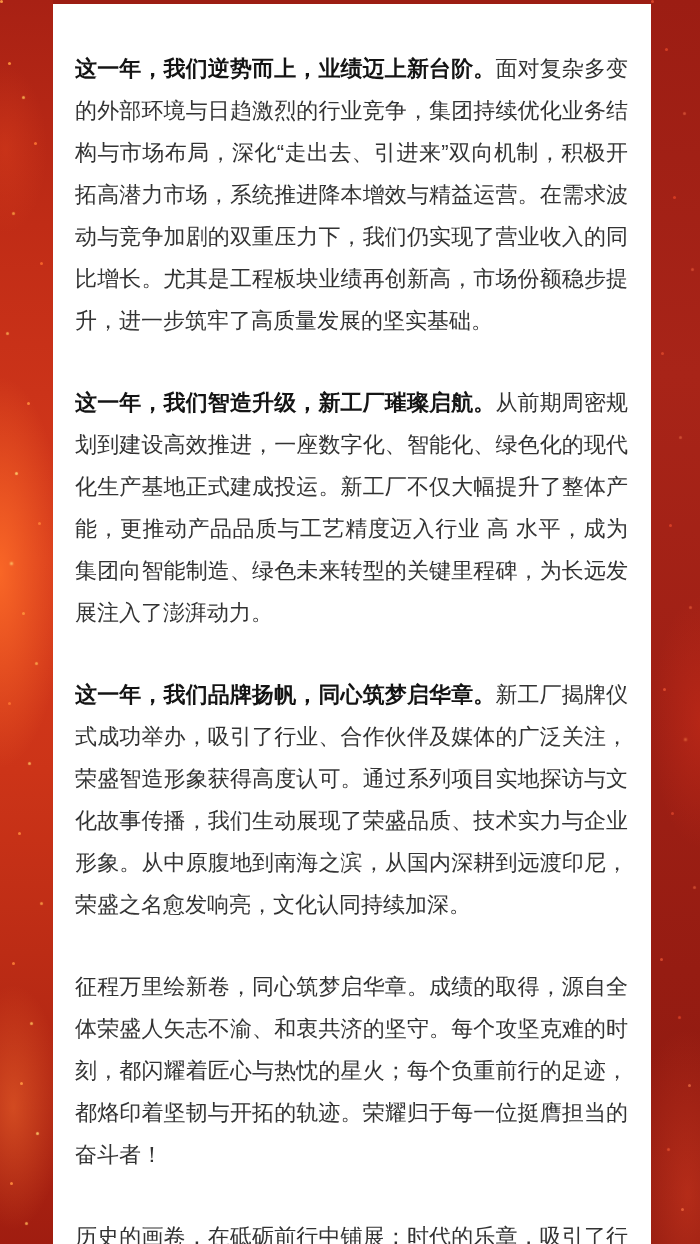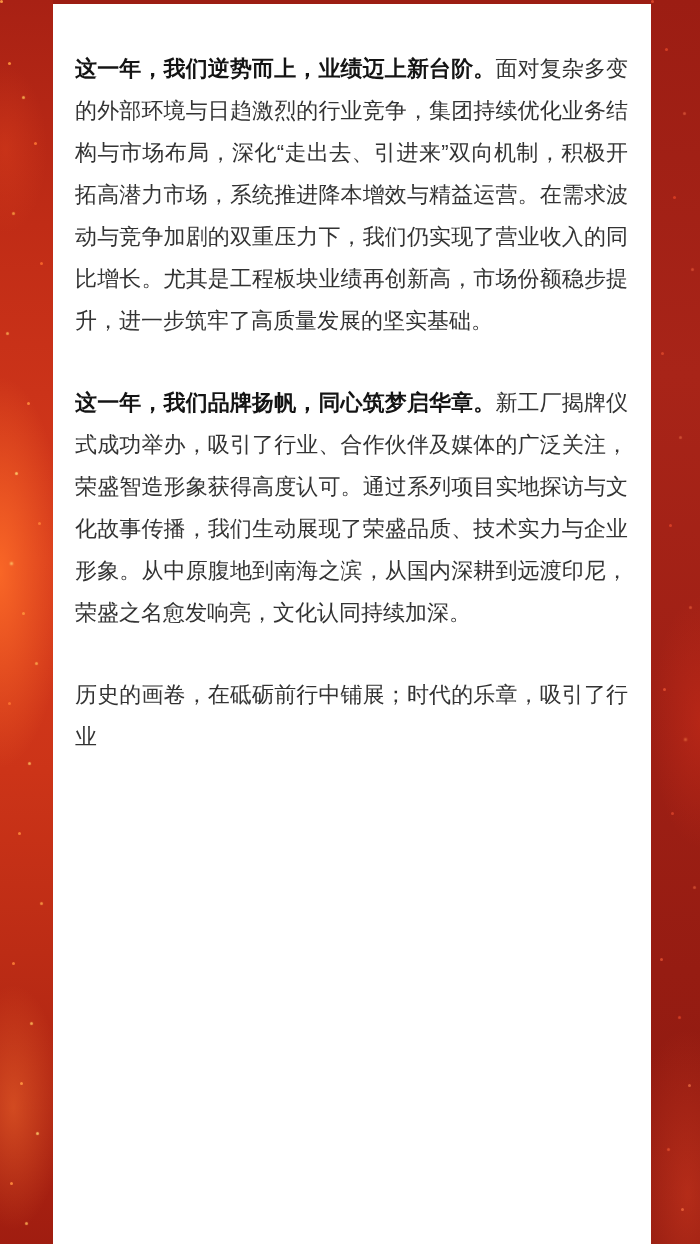--- a/index.html
+++ b/index.html
@@ -127,20 +127,22 @@
   <div class="band band-left"></div>
   <div class="sparkle sparkle-left"></div>
 
   <div class="band band-right"></div>
   <div class="sparkle sparkle-right"></div>
 
   <div class="card">
 
     <p class="para"><span class="lead">这一年，我们逆势而上，业绩迈上新台阶。</span><span class="body-text">面对复杂多变的外部环境与日趋激烈的行业竞争，集团持续优化业务结构与市场布局，深化“走出去、引进来”双向机制，积极开拓高潜力市场，系统推进降本增效与精益运营。在需求波动与竞争加剧的双重压力下，我们仍实现了营业收入的同比增长。尤其是工程板块业绩再创新高，市场份额稳步提升，进一步筑牢了高质量发展的坚实基础。</span></p>
 
+    <p class="para"><span class="lead">这一年，我们智造升级，新工厂璀璨启航。</span><span class="body-text">从前期周密规划到建设高效推进，一座数字化、智能化、绿色化的现代化生产基地正式建成投运。新工厂不仅大幅提升了整体产能，更推动产品品质与工艺精度迈入行业 高 水平，成为集团向智能制造、绿色未来转型的关键里程碑，为长远发展注入了澎湃动力。</span></p>
 
     <p class="para"><span class="lead">这一年，我们品牌扬帆，同心筑梦启华章。</span><span class="body-text">新工厂揭牌仪式成功举办，吸引了行业、合作伙伴及媒体的广泛关注，荣盛智造形象获得高度认可。通过系列项目实地探访与文化故事传播，我们生动展现了荣盛品质、技术实力与企业形象。从中原腹地到南海之滨，从国内深耕到远渡印尼，荣盛之名愈发响亮，文化认同持续加深。</span></p>
 
+    <p class="para"><span class="lead"></span><span class="body-text">征程万里绘新卷，同心筑梦启华章。成绩的取得，源自全体荣盛人矢志不渝、和衷共济的坚守。每个攻坚克难的时刻，都闪耀着匠心与热忱的星火；每个负重前行的足迹，都烙印着坚韧与开拓的轨迹。荣耀归于每一位挺膺担当的奋斗者！</span></p>
 
     <p class="para"><span class="lead"></span><span class="body-text">历史的画卷，在砥砺前行中铺展；时代的乐章，吸引了行业</span></p>
 
   </div>
 </div>
 
 </body></html>

